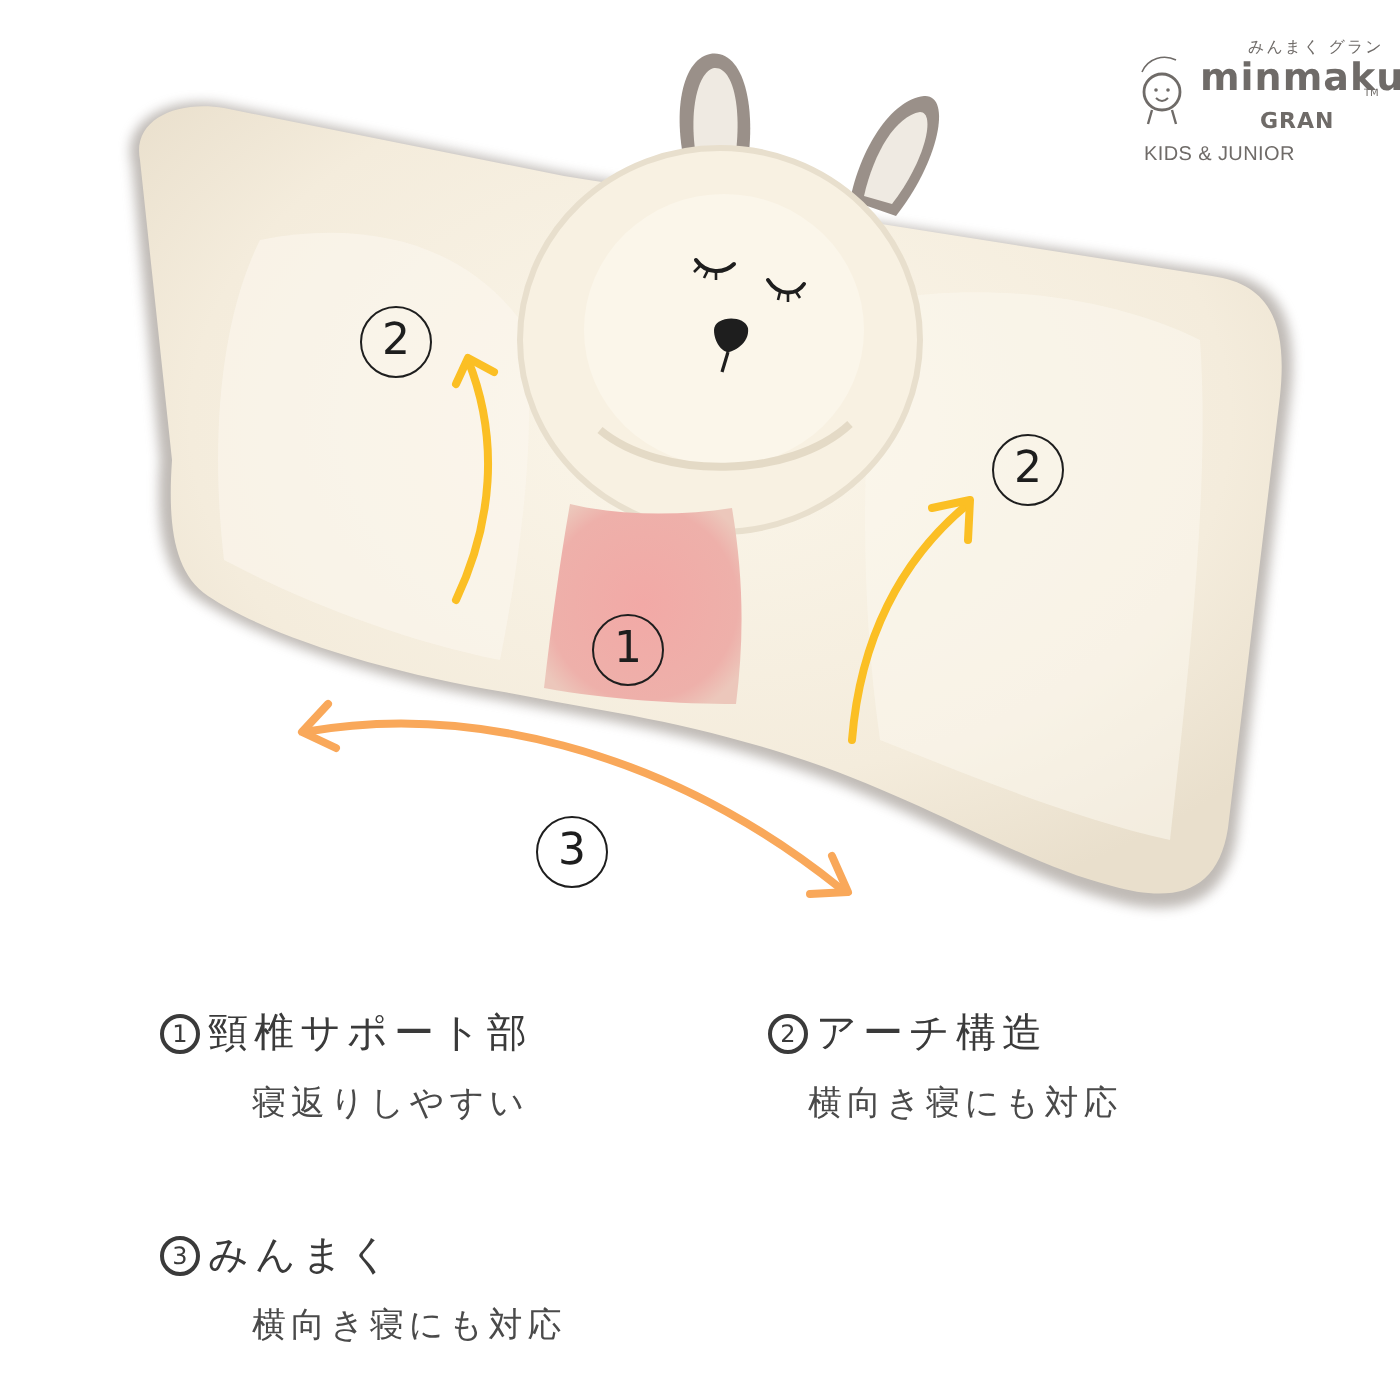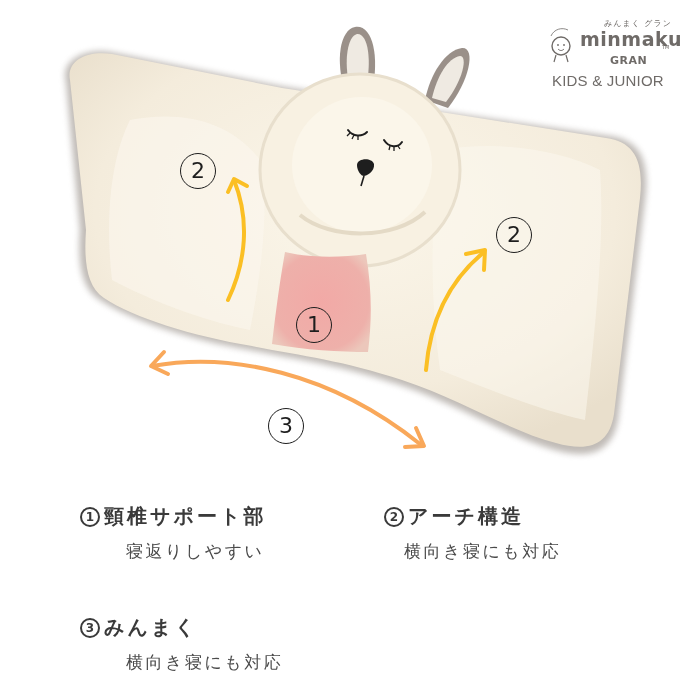--- a/index.html
+++ b/index.html
@@ -1,31 +1,31 @@
 <!DOCTYPE html>
 <html><head>
   <meta charset="utf-8">
   <style>
     html, body { margin: 0; padding: 0; background: #ffffff; }
     body { width: 700px; height: 700px; position: relative; overflow: hidden; font-family: "DejaVu Sans", sans-serif; }
     .stage { position: absolute; left: 0; top: 0; width: 700px; height: 700px; }
     svg.art { position: absolute; left: 0; top: 0; }
 
-    .logo { position: absolute; left: 546px; top: 14px; width: 130px; height: 80px; color: #6f6b68; text-align: center; }
+    .logo { position: absolute; left: 566px; top: 14px; width: 130px; height: 80px; color: #6f6b68; text-align: center; }
     .logo .kana { position: absolute; left: 58px; top: 4px; font-size: 8px; letter-spacing: 1px; color: #6f6b68; }
     .logo .brand { position: absolute; left: 34px; top: 14px; font-family: "DejaVu Sans", sans-serif; font-size: 19px; font-weight: bold; letter-spacing: 0.5px; color: #6f6b68; }
     .logo .tm { position: absolute; left: 116px; top: 30px; font-size: 5px; color: #6f6b68; }
     .logo .gran { position: absolute; left: 64px; top: 40px; font-size: 11px; font-weight: bold; color: #6f6b68; letter-spacing: 0.5px; }
-    .logo .kids { position: absolute; left: 6px; top: 58px; font-family: "Liberation Sans", sans-serif; font-size: 15px; color: #6f6b68; letter-spacing: 0.2px; }
+    .logo .kids { position: absolute; left: 6px; top: 58px; font-family: "Liberation Sans", sans-serif; font-size: 10px; color: #6f6b68; letter-spacing: 0.2px; }
     .logo .mascot { position: absolute; left: 2px; top: 10px; width: 30px; height: 40px; }
 
     .marker { position: absolute; width: 36px; height: 36px; border: 1.6px solid #1e1e1e; border-radius: 50%; box-sizing: border-box; display: flex; align-items: center; justify-content: center; font-family: "DejaVu Sans", sans-serif; font-size: 22px; color: #1e1e1e; line-height: 1; }
 
     .feature { position: absolute; }
-    .feature .title { font-size: 20px; font-weight: bold; color: #3a3a3a; letter-spacing: 3px; white-space: nowrap; }
+    .feature .title { font-size: 20px; font-weight: normal; color: #3a3a3a; letter-spacing: 3px; white-space: nowrap; }
     .feature .title .num { display: inline-block; width: 20px; height: 20px; border: 2px solid #3a3a3a; border-radius: 50%; box-sizing: border-box; font-size: 12px; text-align: center; line-height: 16px; vertical-align: 2px; margin-right: 4px; letter-spacing: 0; }
     .feature .sub { margin-top: 10px; margin-left: 46px; font-size: 17px; color: #4a4a4a; letter-spacing: 2.5px; white-space: nowrap; }
   </style>
 </head>
 <body>
 
 <div class="stage">
 
   <svg class="art" width="700" height="700" viewBox="0 0 700 700">
     <defs>

